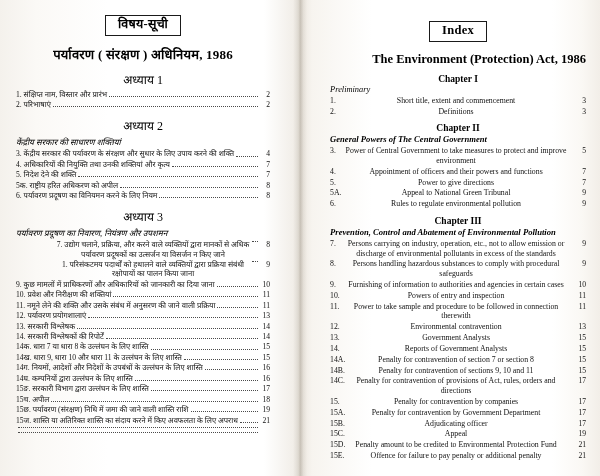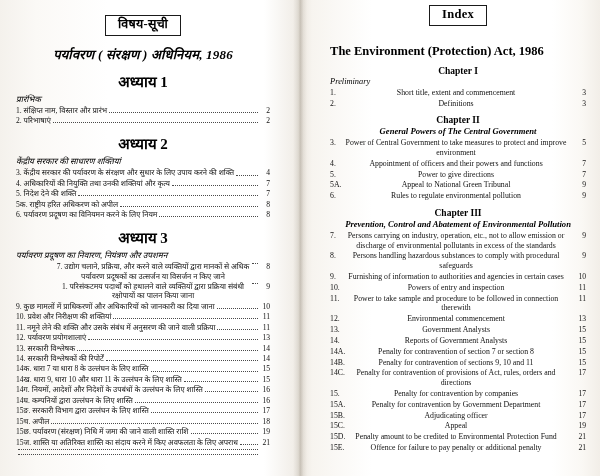--- a/index.html
+++ b/index.html
@@ -27,21 +27,21 @@
     height: 100%;
     overflow: hidden;
     position: relative;
   }
   .col-left {
     width: 300px;
     padding: 14px 12px 6px 16px;
   }
   .col-right {
     width: 300px;
-    padding: 4px 14px 6px 12px;
+    padding: 20px 14px 6px 12px;
   }
   .gutter-shadow {
     position: absolute;
     left: 293px;
     top: 0;
     width: 14px;
     height: 100%;
     background: linear-gradient(90deg, rgba(140,130,115,0) 0%, rgba(140,130,115,0.18) 40%, rgba(120,110,95,0.30) 52%, rgba(140,130,115,0.10) 75%, rgba(140,130,115,0) 100%);
     pointer-events: none;
   }
@@ -58,56 +58,55 @@
   }
   .center { text-align: center; }
 
   .doc-title {
     text-align: center;
     font-size: 13px;
     font-weight: bold;
     margin-top: 9px;
     margin-bottom: 2px;
     letter-spacing: 0.2px;
-    font-style: italic;
   }
   .doc-title-en {
-    text-align: left;
+    text-align: right;
     font-size: 12.5px;
     font-weight: bold;
-    margin-top: 18px;
+    margin-top: 10px;
     margin-bottom: 4px;
   }
 
   .section-head {
     text-align: center;
     font-size: 9.5px;
     font-weight: bold;
     margin: 7px 0 1px 0;
   }
   .section-head.en {
     font-size: 9.5px;
   }
   .section-sub {
-    text-align: center;
+    text-align: left;
     font-size: 8.6px;
     font-style: italic;
     font-weight: bold;
     margin: 0 0 2px 0;
   }
   .section-sub-plain {
     text-align: left;
     font-size: 8.4px;
     font-style: italic;
     margin: 0 0 2px 0;
   }
   .section-head-hi {
     text-align: center;
-    font-size: 15px;
-    font-weight: bold;
+    font-size: 12px;
+    font-weight: normal;
     margin: 8px 0 2px 0;
   }
 
   ul.toc {
     list-style: none;
     margin: 0;
     padding: 0;
   }
   ul.toc li {
     display: flex;
@@ -161,21 +160,20 @@
 
 <div class="page">
 
   <div class="col col-left">
     <div class="center">
       <span class="boxed-title">विषय-सूची</span>
     </div>
     <div class="doc-title">पर्यावरण ( संरक्षण ) अधिनियम, 1986</div>
 
     <div class="section-head-hi">अध्याय 1</div>
-    <div class="section-sub-plain">प्रारंभिक</div>
     <ul class="toc">
       <li>
           <span class="txt">1. संक्षिप्त नाम, विस्तार और प्रारंभ</span>
           <span class="dots"></span>
           <span class="pg">2</span>
         </li>
       <li>
           <span class="txt">2. परिभाषाएं</span>
           <span class="dots"></span>
           <span class="pg">2</span>
@@ -382,21 +380,21 @@
           <span class="txt">Powers of entry and inspection</span>
           <span class="pg">11</span>
         </li>
       <li>
           <span class="num">11.</span>
           <span class="txt">Power to take sample and procedure to be followed in connection therewith</span>
           <span class="pg">11</span>
         </li>
       <li>
           <span class="num">12.</span>
-          <span class="txt">Environmental commencement</span>
+          <span class="txt">Environmental contravention</span>
           <span class="pg">13</span>
         </li>
       <li>
           <span class="num">13.</span>
           <span class="txt">Government Analysts</span>
           <span class="pg">15</span>
         </li>
       <li>
           <span class="num">14.</span>
           <span class="txt">Reports of Government Analysts</span>

